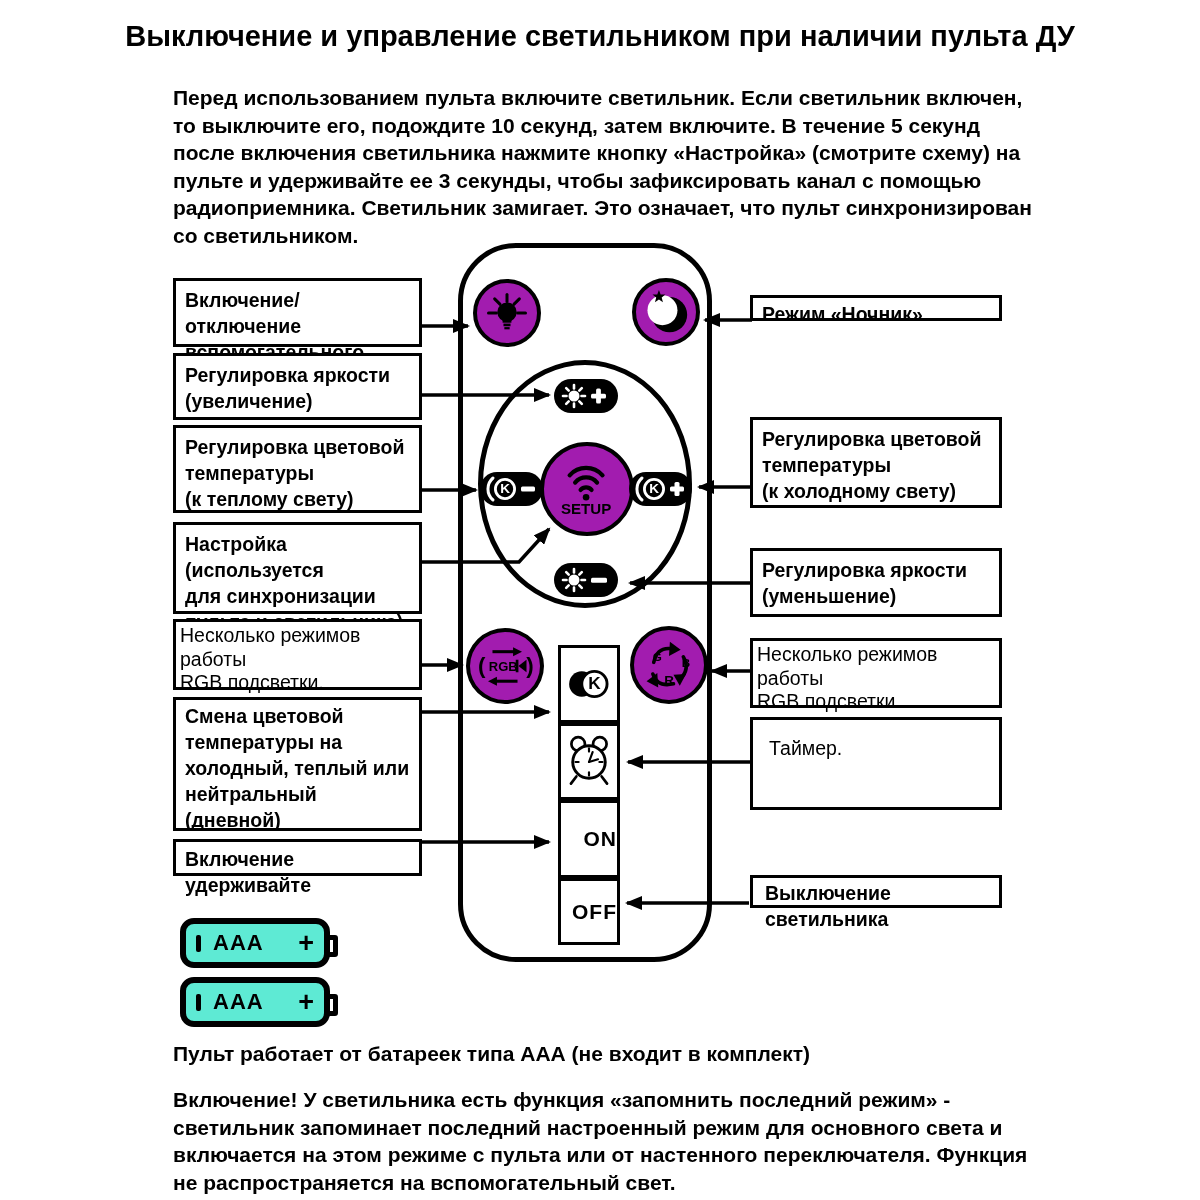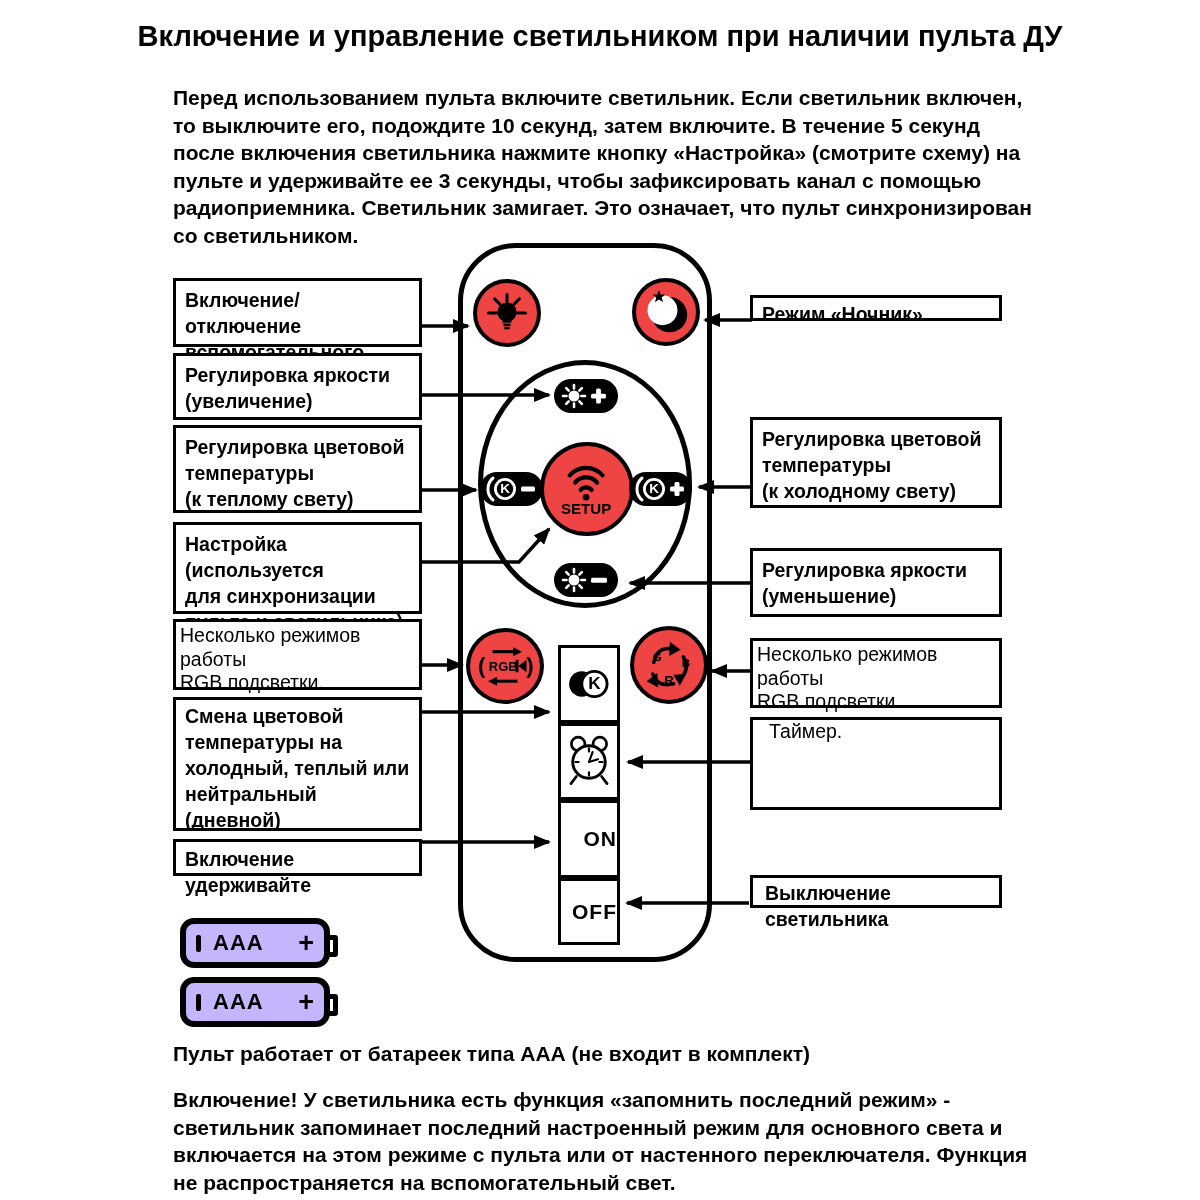--- a/index.html
+++ b/index.html
@@ -12,44 +12,44 @@
   #battery-note{left:173px;top:1040px;width:872px;}
   #warning{left:173px;top:1086px;width:880px;}
   .callout{border:3px solid #000;background:#fff;box-sizing:border-box;
            font-weight:bold;font-size:19.5px;line-height:26px;padding:6px 9px;white-space:pre-line;}
   .callout.thin{font-weight:normal;font-size:19.5px;line-height:23.5px;padding:2px 4px;}
   .lbox{left:173px;width:249px;}
   .rbox{left:750px;width:252px;}
   
   #remote-body{left:458px;top:243px;width:254px;height:719px;border:5px solid #000;
                border-radius:58px;box-sizing:border-box;background:#fff;}
-  .circle-btn{border:4px solid #000;border-radius:50%;box-sizing:border-box;background:#ef4444;}
+  .circle-btn{border:4px solid #000;border-radius:50%;box-sizing:border-box;background:#a21caf;}
   #nav-ellipse{left:478px;top:360px;width:214px;height:248px;border:5px solid #000;
                border-radius:50%;box-sizing:border-box;background:#fff;}
   .pill{background:#000;border-radius:17px;}
   .cell{left:558px;width:62px;border:3px solid #000;box-sizing:border-box;background:#fff;
         display:flex;align-items:center;justify-content:center;}
   .onoff{font-size:21px;font-weight:bold;letter-spacing:1px;justify-content:flex-end;}
   
   .battery{left:180px;width:150px;height:50px;border:6px solid #000;border-radius:14px;
-           box-sizing:border-box;background:#c4b5fd;display:flex;align-items:center;padding:0 10px;}
+           box-sizing:border-box;background:#5eead4;display:flex;align-items:center;padding:0 10px;}
   .battery .bar{width:5px;height:17px;background:#000;border-radius:2px;}
   .battery .aaa{font-size:22px;font-weight:bold;margin-left:12px;letter-spacing:1px;}
   .battery .plus{font-size:27px;font-weight:bold;margin-left:auto;line-height:1;}
   .battery .nub{position:absolute;right:-14px;top:11px;width:13px;height:22px;border:5px solid #000;
                 border-radius:3px;background:#fff;box-sizing:border-box;}
   #arrows{left:0;top:0;pointer-events:none;z-index:50;}
   svg{display:block;}
 </style>
 </head>
 <body>
 
 <div id="page">
 
-  <div id="title" class="abs">Включение и управление светильником при наличии пульта ДУ</div>
+  <div id="title" class="abs">Выключение и управление светильником при наличии пульта ДУ</div>
   <div id="intro" class="abs para">Перед использованием пульта включите светильник. Если светильник включен, то выключите его, подождите 10 секунд, затем включите. В течение 5 секунд после включения светильника нажмите кнопку «Настройка» (смотрите схему) на пульте и удерживайте ее 3 секунды, чтобы зафиксировать канал с помощью радиоприемника. Светильник замигает. Это означает, что пульт синхронизирован со светильником.</div>
 
   <div class="abs callout lbox" style="top:278px;height:69px;">Включение/отключение
 вспомогательного света</div>
   <div class="abs callout lbox" style="top:353px;height:67px;">Регулировка яркости
 (увеличение)</div>
   <div class="abs callout lbox" style="top:425px;height:88px;">Регулировка цветовой
 температуры
 (к теплому свету)</div>
   <div class="abs callout lbox" style="top:522px;height:92px;">Настройка (используется
@@ -67,21 +67,21 @@
 
   <div class="abs callout rbox" style="top:295px;height:26px;padding:3px 9px;">Режим «Ночник»</div>
   <div class="abs callout rbox" style="top:417px;height:91px;">Регулировка цветовой
 температуры
 (к холодному свету)</div>
   <div class="abs callout rbox" style="top:548px;height:69px;">Регулировка яркости
 (уменьшение)</div>
   <div class="abs callout thin rbox" style="top:638px;height:70px;">Несколько режимов работы
 RGB подсветки.
 Ручная настройка.</div>
-  <div class="abs callout thin rbox" style="top:717px;height:93px;padding-left:16px;padding-top:0;">Таймер.</div>
+  <div class="abs callout thin rbox" style="top:717px;height:93px;padding-left:16px;padding-top:17px;">Таймер.</div>
   <div class="abs callout rbox" style="top:875px;height:33px;padding:2px 12px;">Выключение светильника</div>
 
   <div id="remote-body" class="abs"></div>
 
   <div class="abs circle-btn" style="left:473px;top:279px;width:68px;height:68px;">
     <svg width="60" height="60" viewBox="0 0 68 68">
       <g stroke="#000" stroke-width="3.4" stroke-linecap="round">
         <line x1="13" y1="34" x2="22" y2="34"></line>
           <line x1="46" y1="34" x2="55" y2="34"></line>
         <line x1="20" y1="18" x2="26" y2="24"></line>

